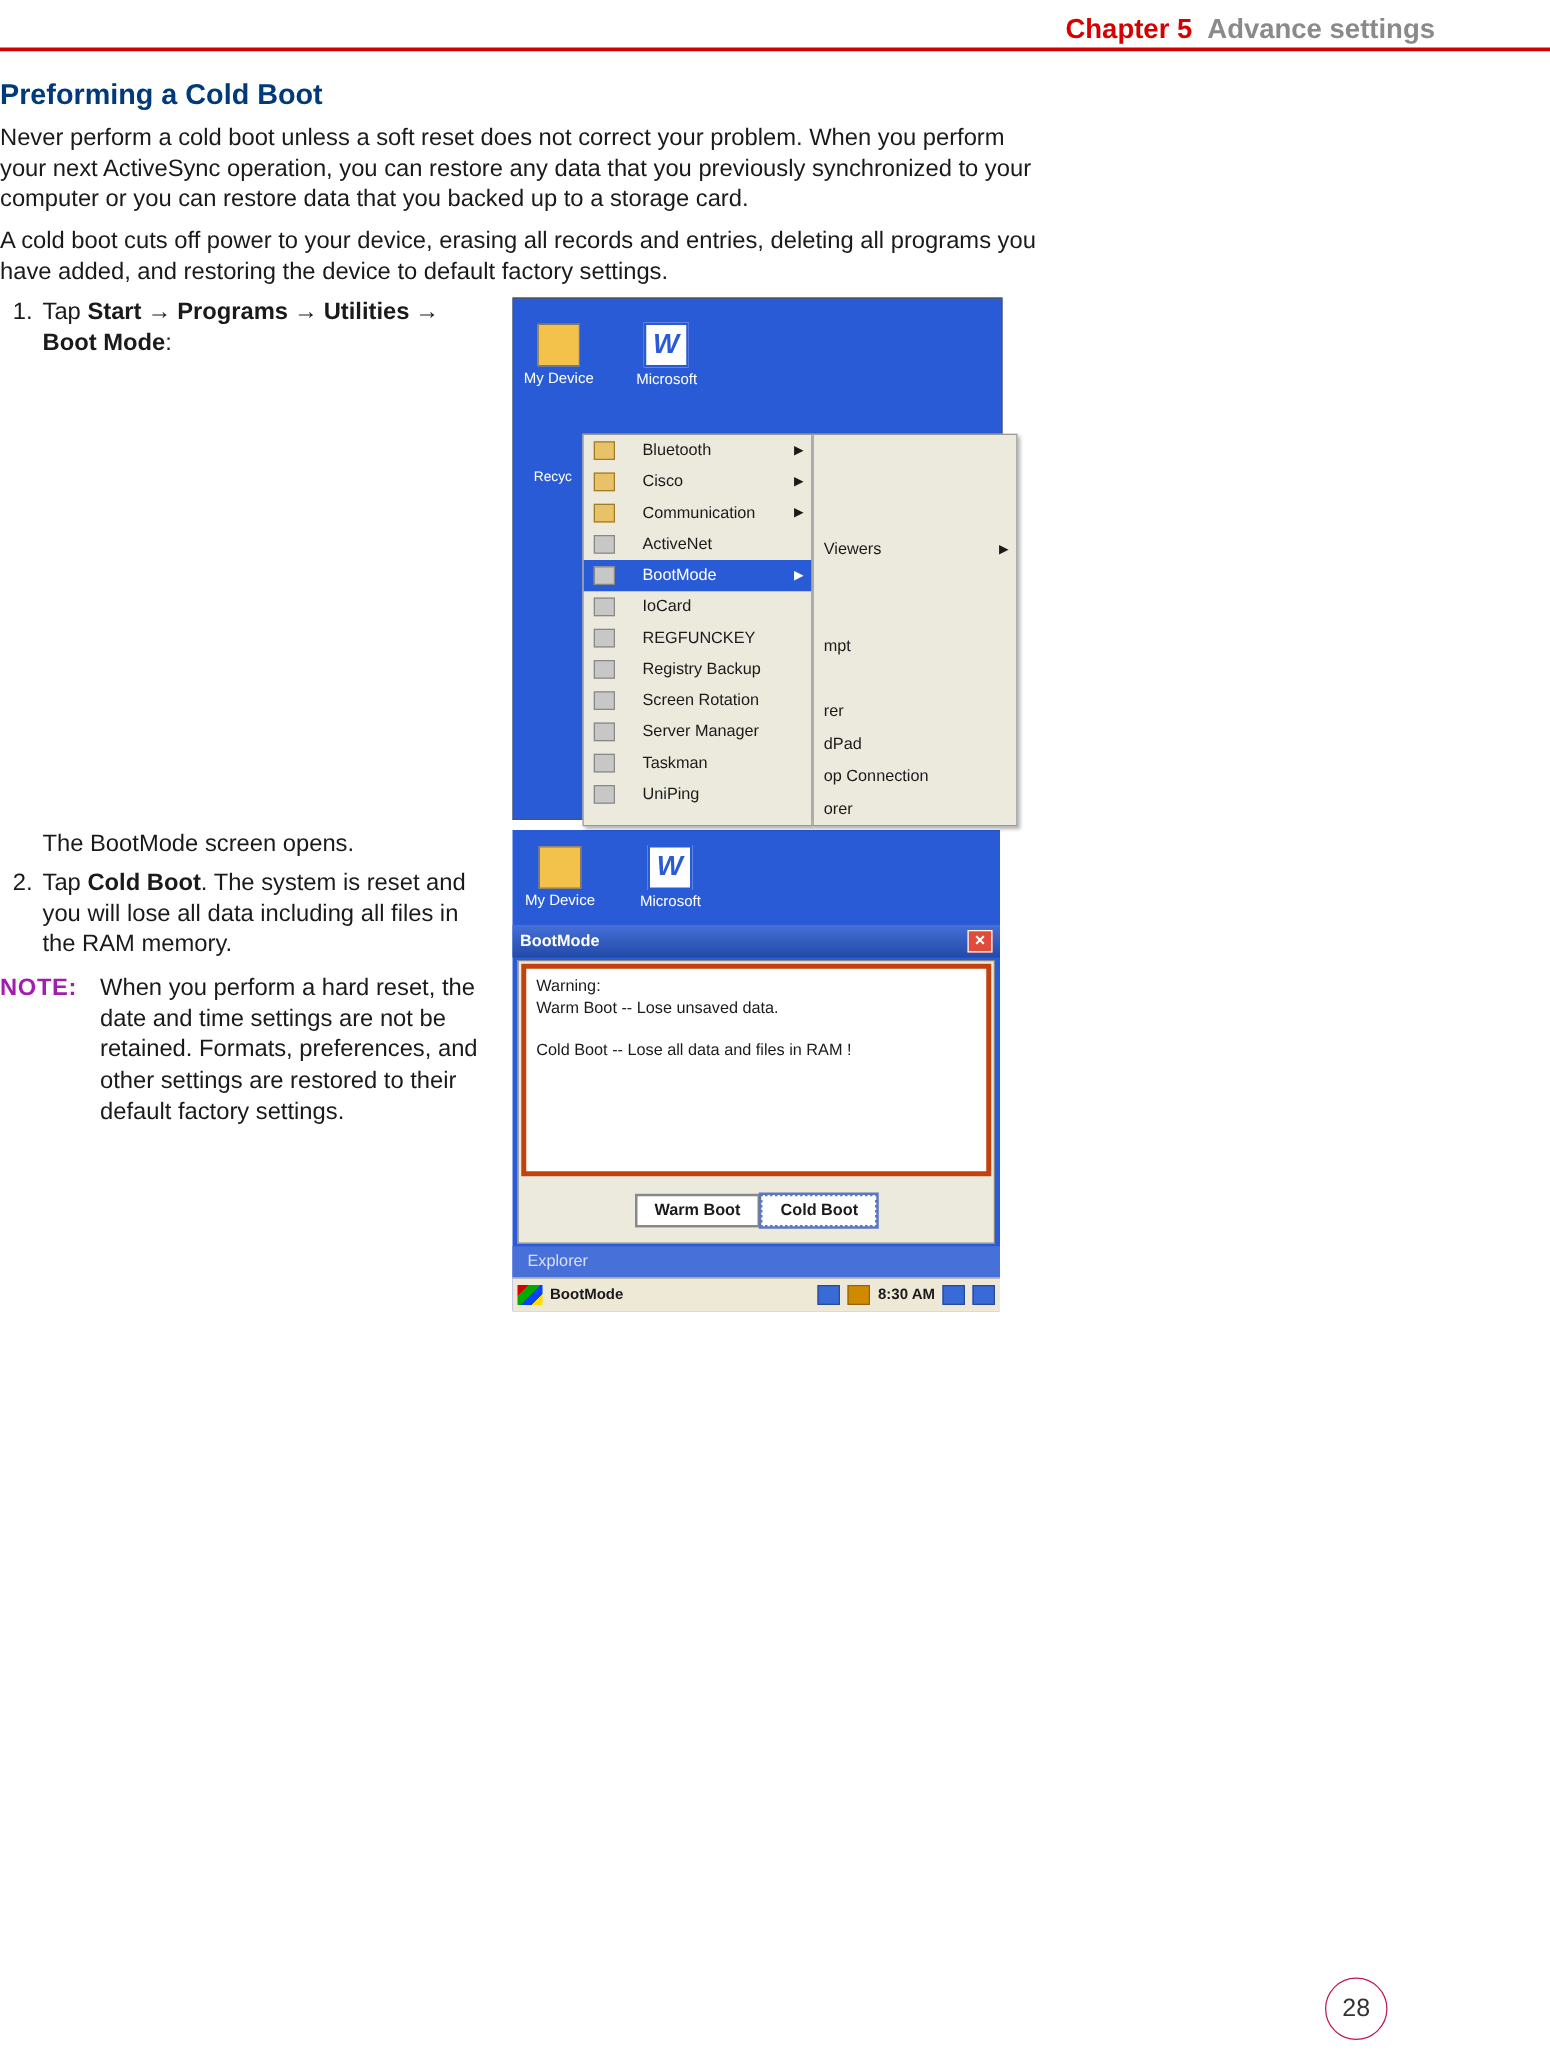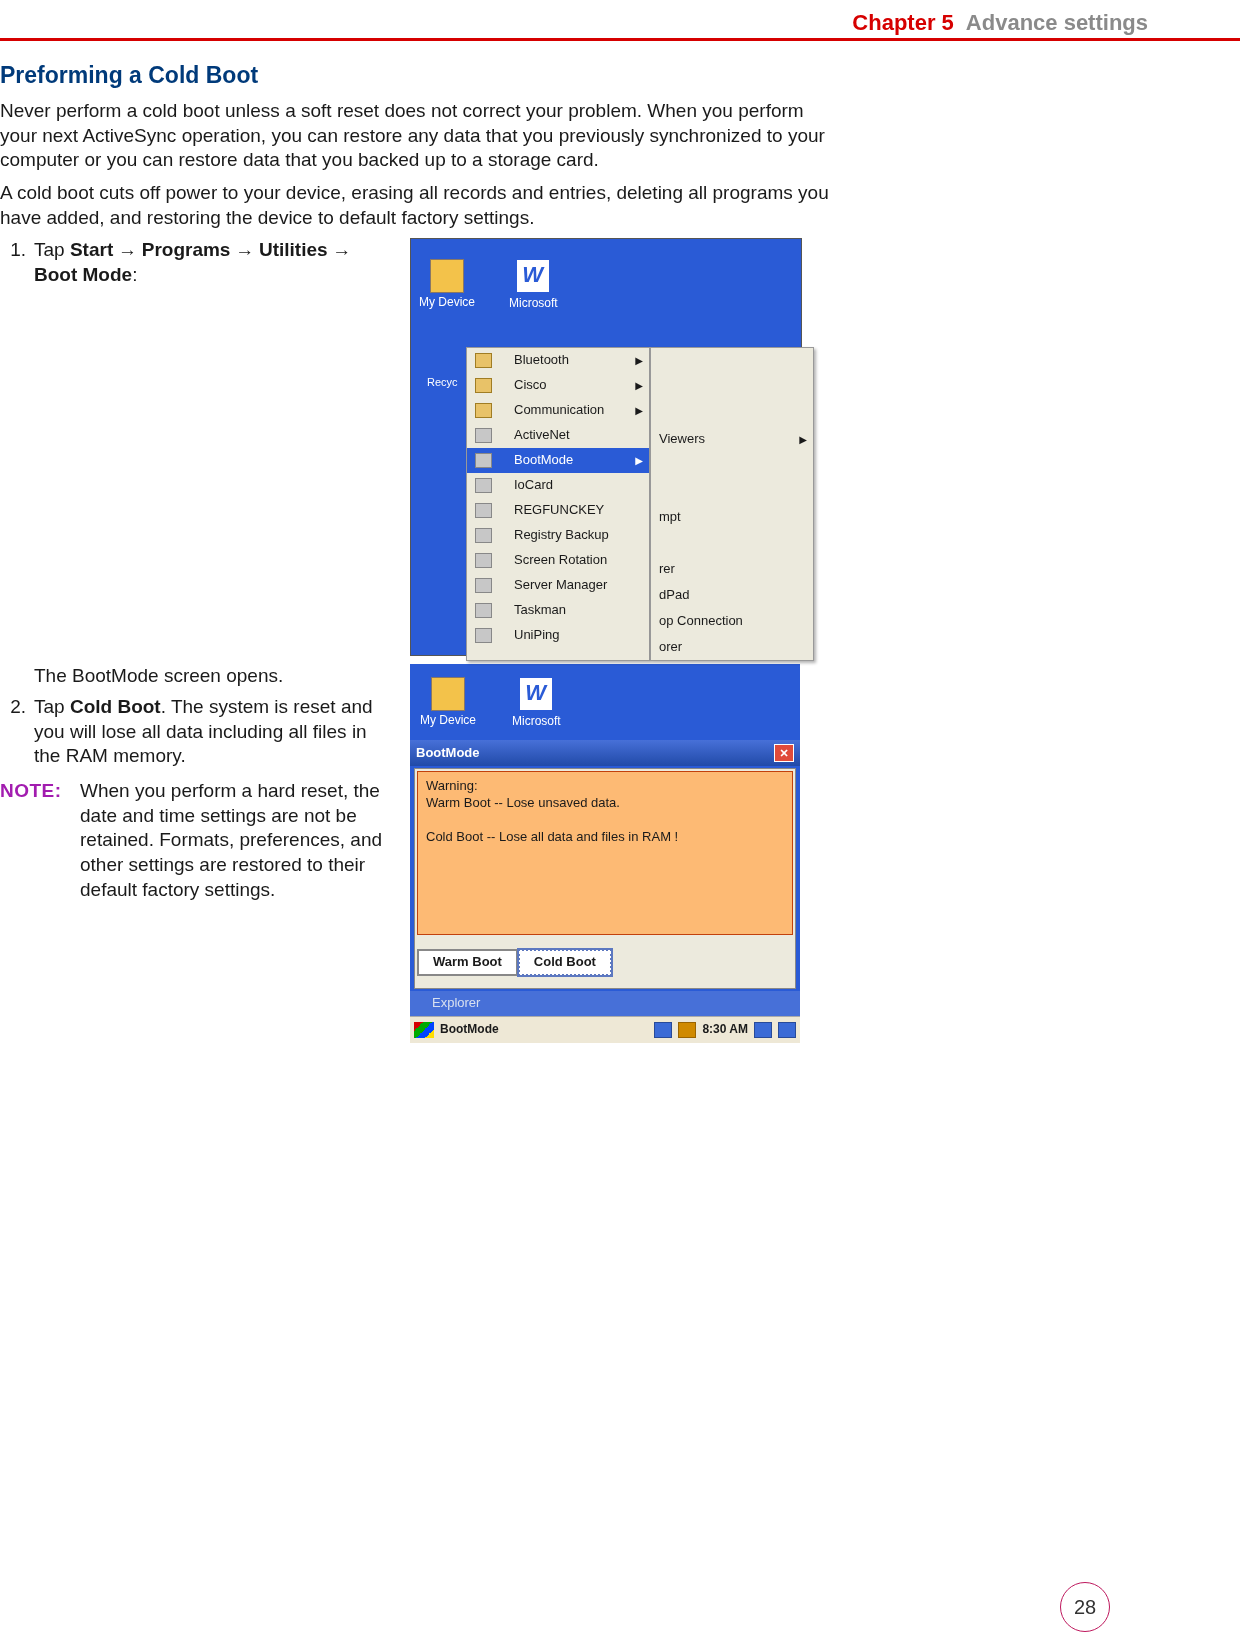--- a/index.html
+++ b/index.html
@@ -43,25 +43,25 @@
 .mitem.sel{background:#2a5bd6;color:#fff}
 .mitem .sub{position:absolute;right:6px;font-size:10px}
 .menu.right .mitem{height:26px}
 
 
 .shot2{width:390px;font-family:Tahoma,Arial,sans-serif;font-size:13px;background:#2a5bd6}
 .shot2 .desktop{height:76px;display:flex;align-items:center;gap:36px;padding-left:10px}
 .wbar{background:linear-gradient(#4770d8,#214aa8);color:#fff;padding:4px 6px;display:flex;justify-content:space-between;align-items:center;font-weight:bold}
 .wbar .close{width:18px;height:16px;background:#e04b3a;color:#fff;text-align:center;font-size:11px;line-height:16px;border:1px solid #fff}
 .dialog{background:#eceadd;border:1px solid #888;margin:2px 4px;padding:2px}
-.dialog .inner{background:#fdba74;border:1px solid #c2410c;padding:6px 8px;height:150px;font-size:13px;line-height:1.3}
-.dbtns{display:flex;justify-content:flex-start;padding:14px 0 10px}
+.dialog .inner{background:#ffffff;border:4px solid #c2410c;padding:6px 8px;height:150px;font-size:13px;line-height:1.3}
+.dbtns{display:flex;justify-content:center;padding:14px 0 10px}
 .dbtn{background:#fff;border:2px solid #888;padding:3px 14px;font-weight:bold;font-size:13px}
 .dbtn.active{border:2px dotted #5c78c0;outline:2px solid #5c78c0;outline-offset:-1px}
-.expbar{background:#4770d8;color:#d8e0f0;padding:4px 22px;font-size:13px}
+.expbar{background:#4770d8;color:#d8e0f0;padding:4px 12px;font-size:13px}
 .taskbar{background:#eee8d6;border-top:1px solid #aaa;display:flex;align-items:center;height:26px;gap:6px;padding:0 4px;font-size:12px}
 .taskbar .tflag{width:20px;height:16px;background:linear-gradient(135deg,#d60000 25%,#0a0 25% 50%,#04f 50% 75%,#fd0 75%)}
 .taskbar .tname{font-weight:bold;flex:0 0 auto}
 .taskbar .spacer{flex:1}
 .taskbar .clk{font-weight:bold}
 .taskbar .tico{width:16px;height:14px;background:#3a6ad6;border:1px solid #274a99}
 
 
 .pgnum{position:absolute;right:130px;bottom:18px;width:48px;height:48px;border:1px solid #be185d;border-radius:50%;display:flex;align-items:center;justify-content:center;font-size:20px;color:#333}
 </style>

